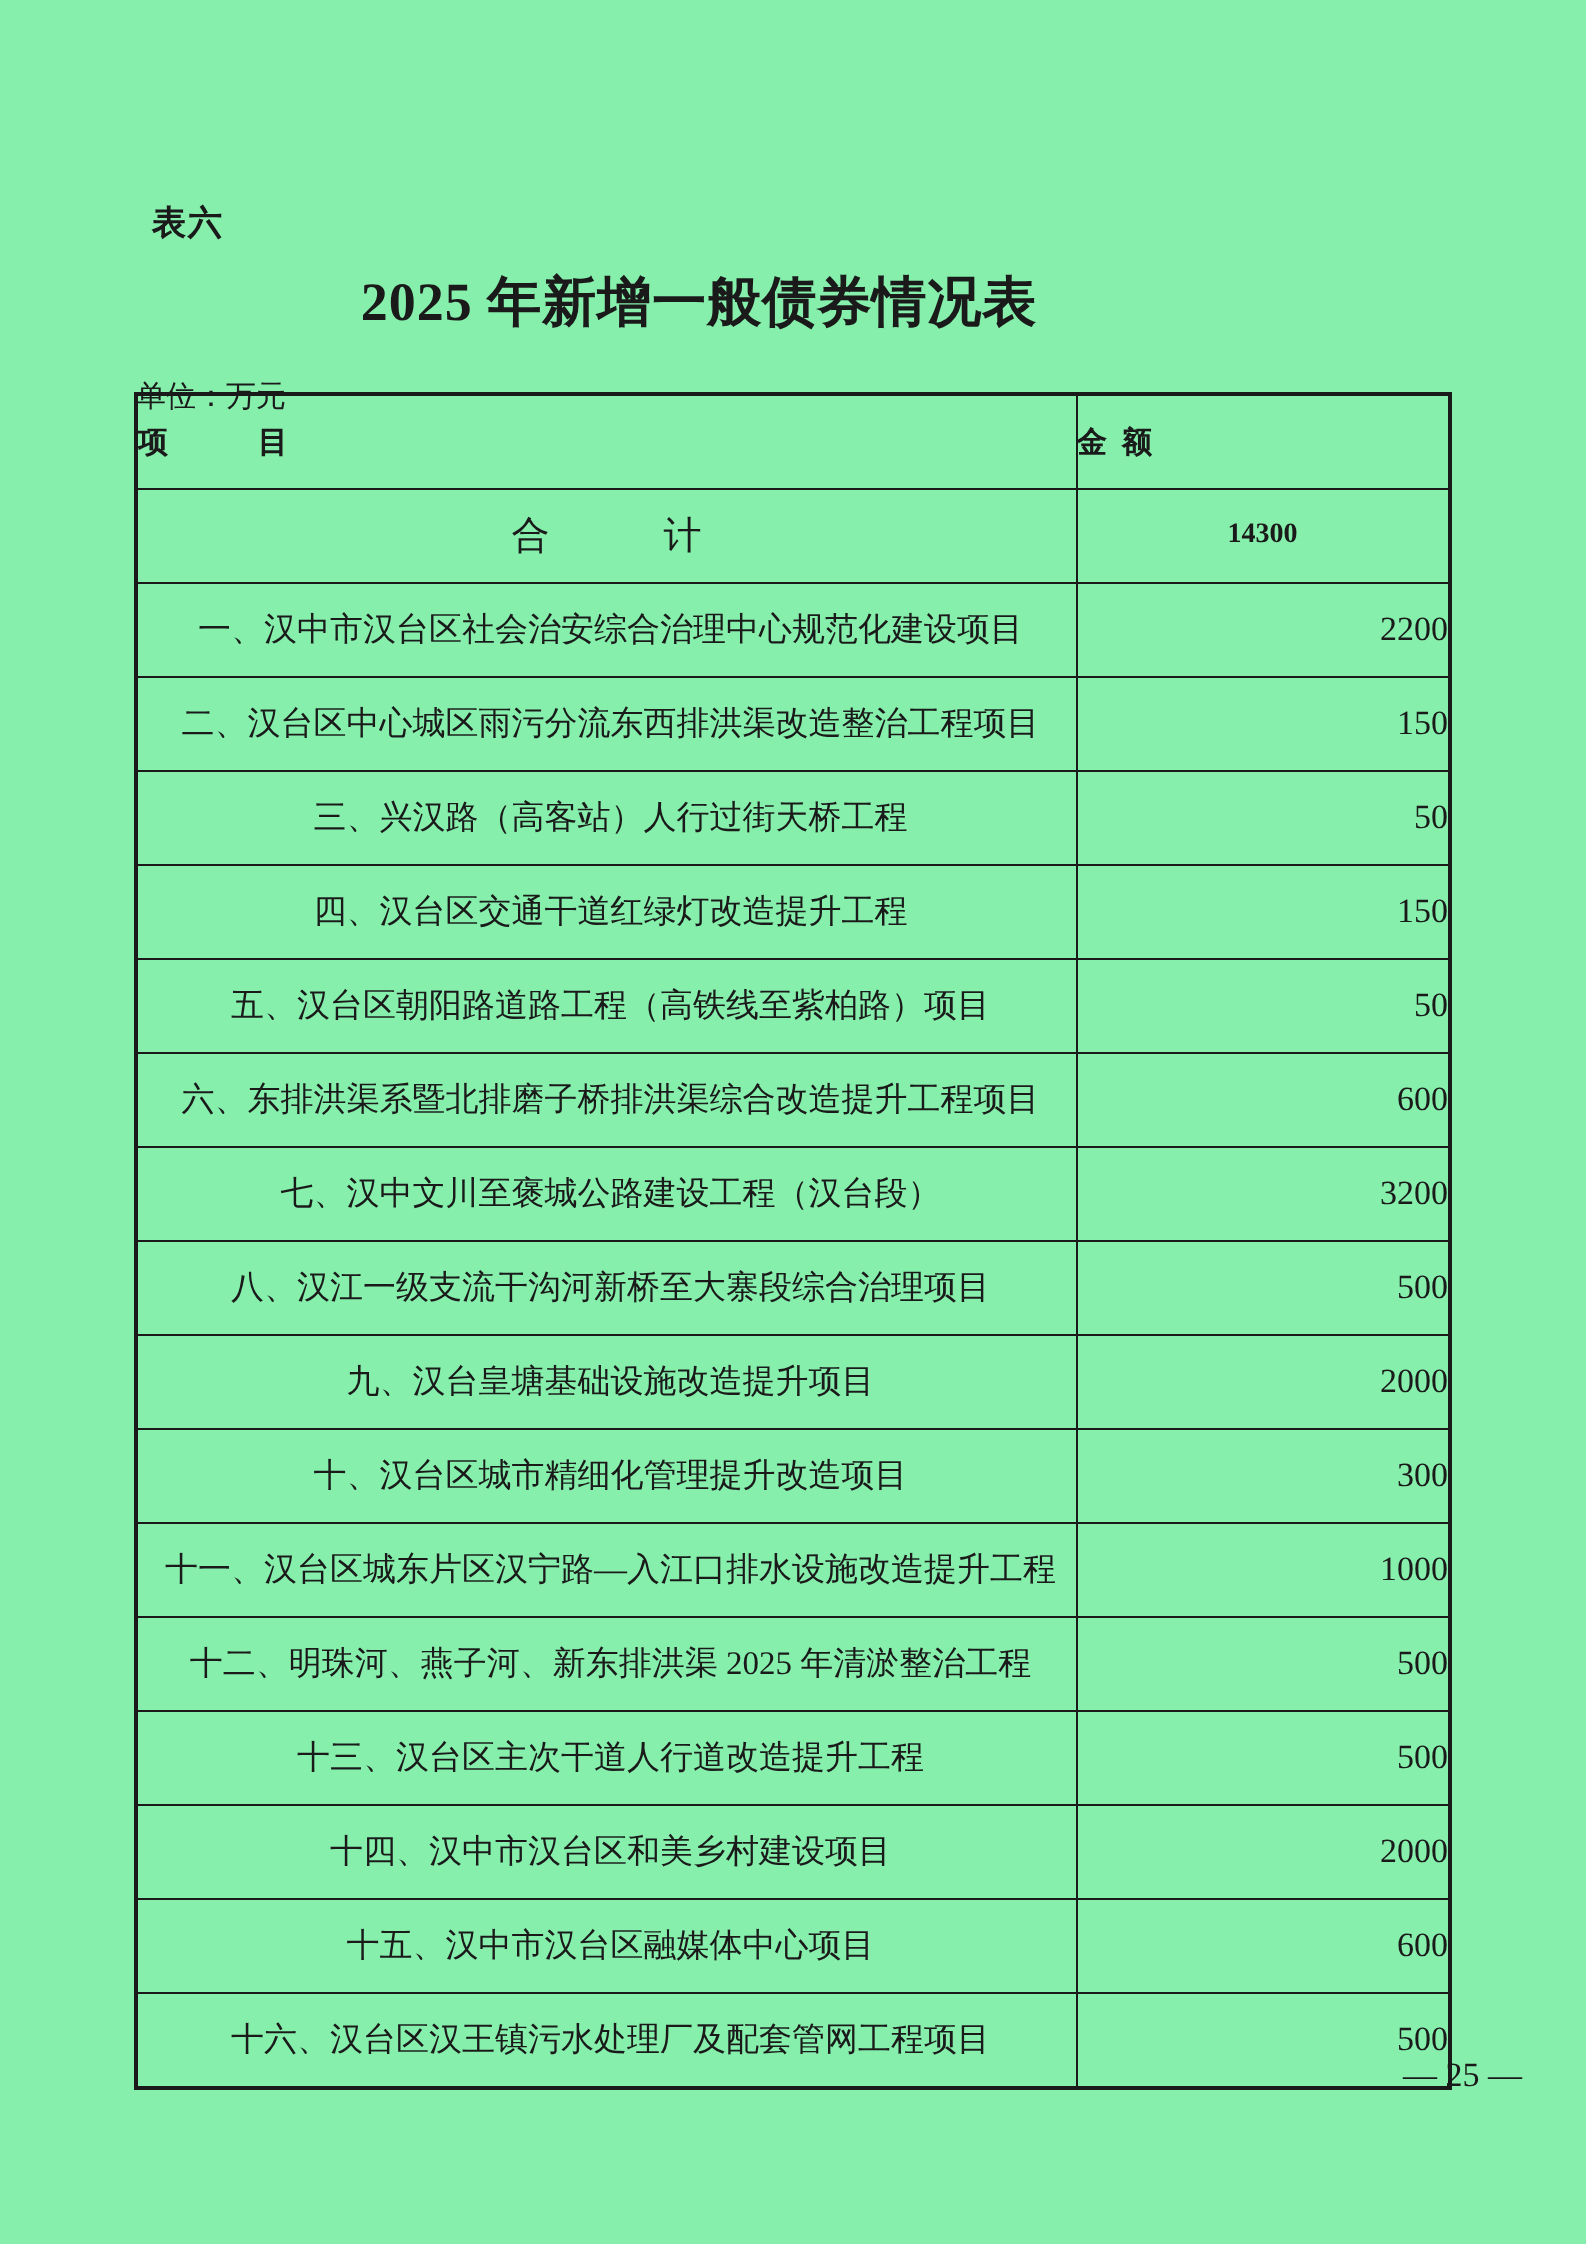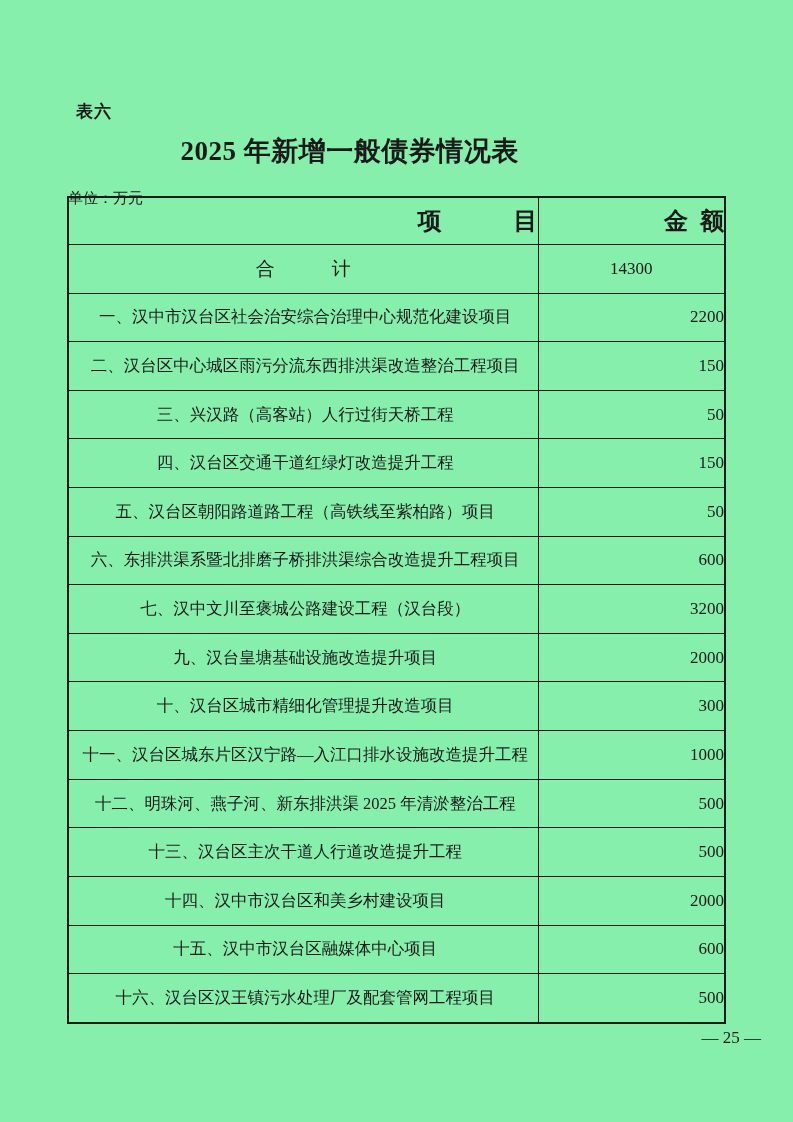--- a/index.html
+++ b/index.html
@@ -59,32 +59,32 @@
   .bond-table col.col-amount { width: 187px; }
   .bond-table th,
   .bond-table td {
     border: 1px solid #1a1a1a;
     height: 46px;
     padding: 0;
     vertical-align: middle;
     overflow: hidden;
   }
   .bond-table th {
-    font-size: 24px;
-    font-weight: 700;
-    text-align: right;
+    font-size: 15px;
+    font-weight: 700;
+    text-align: left;
   }
   .total-label {
     font-size: 19px;
     font-weight: 400;
     text-align: center;
   }
   .total-amount {
-    font-size: 17px;
-    font-weight: 400;
+    font-size: 14px;
+    font-weight: 700;
     text-align: center;
     border-radius: 21px;
   }
   .item-cell {
     font-size: 16.5px;
     text-align: center;
     padding-left: 10px !important;
     padding-right: 6px !important;
   }
   .amount-cell {
@@ -151,20 +151,24 @@
         </tr>
         <tr>
           <td class="item-cell">六、东排洪渠系暨北排磨子桥排洪渠综合改造提升工程项目</td>
           <td class="amount-cell">600</td>
         </tr>
         <tr>
           <td class="item-cell">七、汉中文川至褒城公路建设工程（汉台段）</td>
           <td class="amount-cell">3200</td>
         </tr>
         <tr>
+          <td class="item-cell">八、汉江一级支流干沟河新桥至大寨段综合治理项目</td>
+          <td class="amount-cell">500</td>
+        </tr>
+        <tr>
           <td class="item-cell">九、汉台皇塘基础设施改造提升项目</td>
           <td class="amount-cell">2000</td>
         </tr>
         <tr>
           <td class="item-cell">十、汉台区城市精细化管理提升改造项目</td>
           <td class="amount-cell">300</td>
         </tr>
         <tr>
           <td class="item-cell">十一、汉台区城东片区汉宁路—入江口排水设施改造提升工程</td>
           <td class="amount-cell">1000</td>

